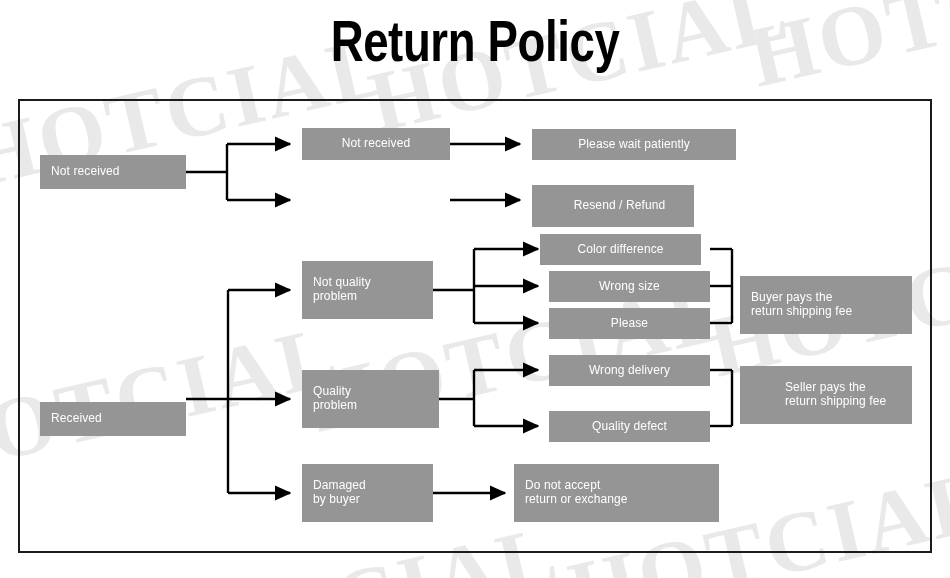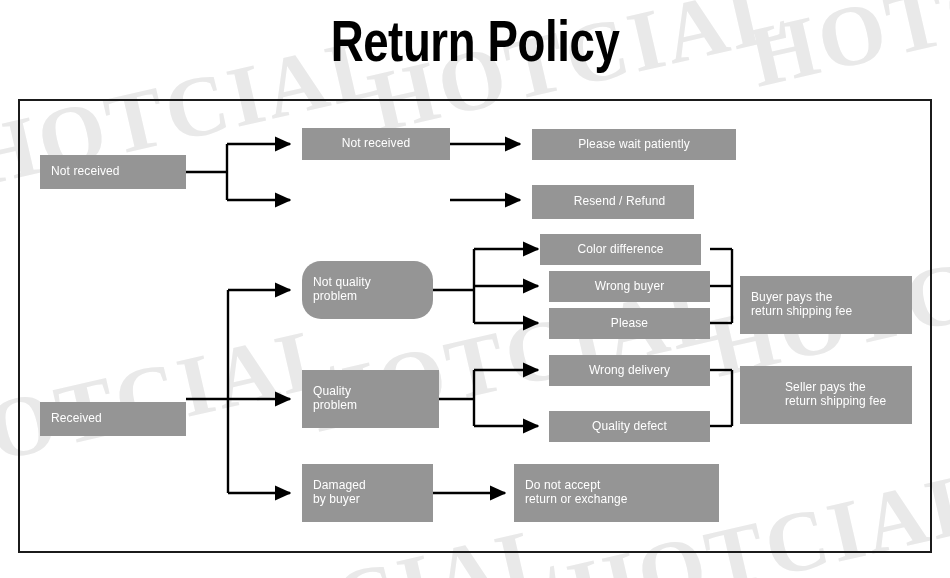--- a/index.html
+++ b/index.html
@@ -168,39 +168,39 @@
 
     <div class="node center" style="left:302px; top:128px; width:148px; height:32px;">
       <span class="label">Not received</span>
     </div>
 
 
     <div class="node center" style="left:532px; top:129px; width:204px; height:31px;">
       <span class="label">Please wait patiently</span>
     </div>
 
-    <div class="node center" style="left:532px; top:185px; width:162px; height:34px;padding-left:13px;">
+    <div class="node center" style="left:532px; top:185px; width:162px; height:42px;padding-left:13px;">
       <span class="label">Resend / Refund</span>
     </div>
 
     <div class="node left" style="left:40px; top:382px; width:146px; height:34px;margin-top:20px;">
       <span class="label">Received</span>
     </div>
 
-    <div class="node left" style="left:302px; top:261px; width:131px; height:58px;border-radius:19px;">
+    <div class="node left" style="left:302px; top:261px; width:131px; height:58px;">
       <span class="label">Not quality
 problem</span>
     </div>
 
     <div class="node center" style="left:540px; top:234px; width:161px; height:31px;">
       <span class="label">Color difference</span>
     </div>
 
     <div class="node center" style="left:549px; top:271px; width:161px; height:31px;">
-      <span class="label">Wrong buyer</span>
+      <span class="label">Wrong size</span>
     </div>
 
     <div class="node center" style="left:549px; top:308px; width:161px; height:31px;">
       <span class="label">Please</span>
     </div>
 
     <div class="node left" style="left:740px; top:260px; width:172px; height:58px;margin-top:16px;">
       <span class="label">Buyer pays the
 return shipping fee</span>
     </div>

